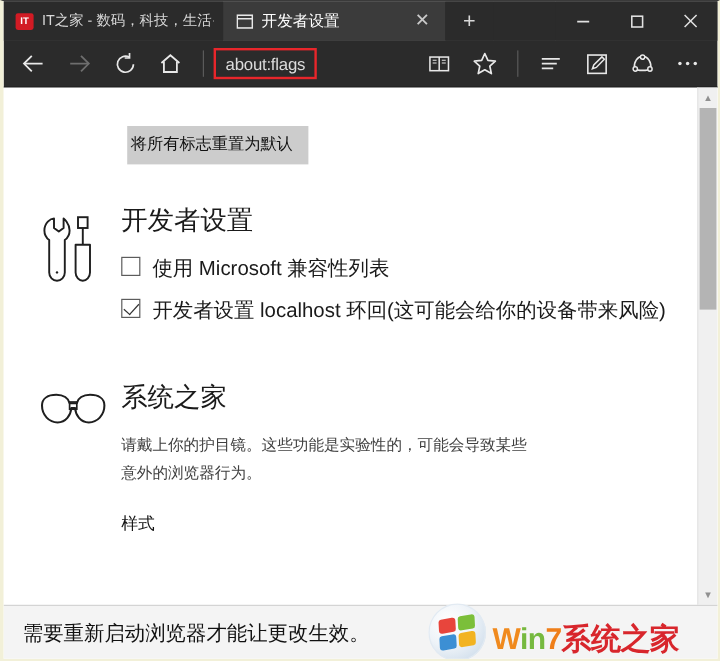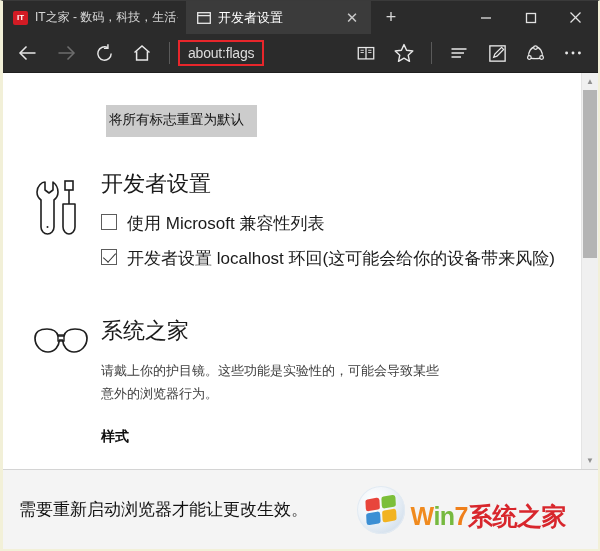--- a/index.html
+++ b/index.html
@@ -248,21 +248,21 @@
     font-size: 13px;
     color: #404040;
     line-height: 1.75;
     max-width: 340px;
     margin-bottom: 4px;
   }
 
   .sub-title {
     font-size: 14px;
     color: #111111;
-    font-weight: bold;
+    font-weight: normal;
     margin: 22px 0 14px 0;
   }
 
   .checkbox-row {
     display: flex;
     align-items: flex-start;
     gap: 10px;
     margin-bottom: 14px;
   }
 
@@ -321,21 +321,21 @@
     position: absolute;
     left: 1px;
     right: 1px;
     top: 0px;
     height: 168px;
     background: #b4b4b4;
   }
 
   
   .bottom-bar {
-    height: 80px;
+    height: 45px;
     background: #f4f4f4;
     border-top: 1px solid #d4d4d4;
     flex: 0 0 auto;
     display: flex;
     align-items: center;
     padding: 0 14px 0 16px;
     position: relative;
   }
 
   .bottom-text {

